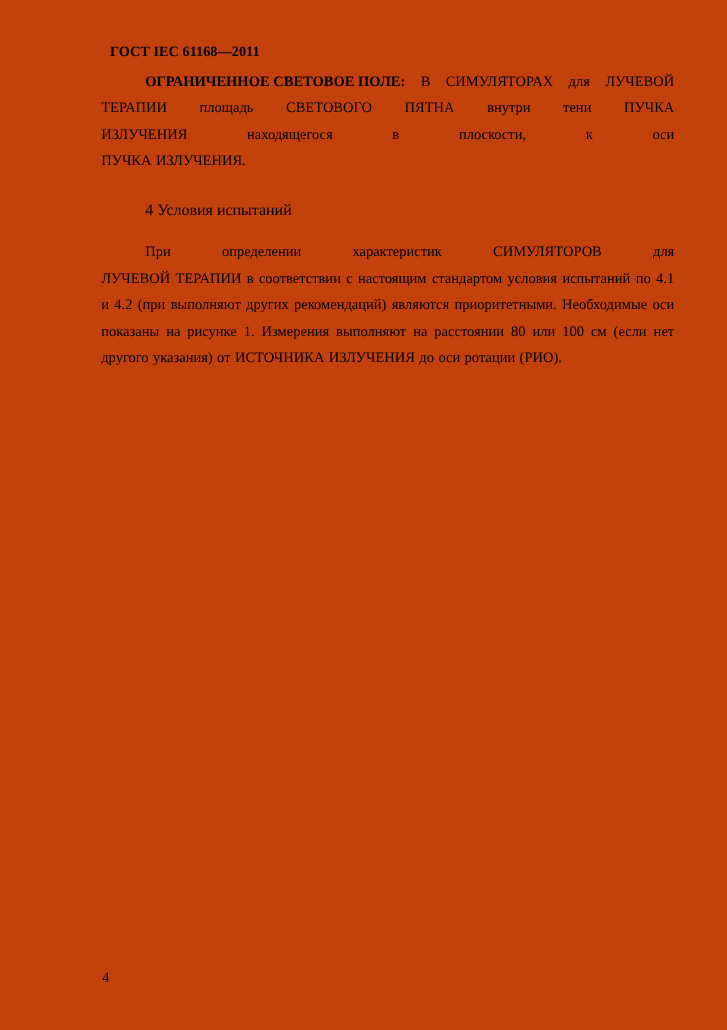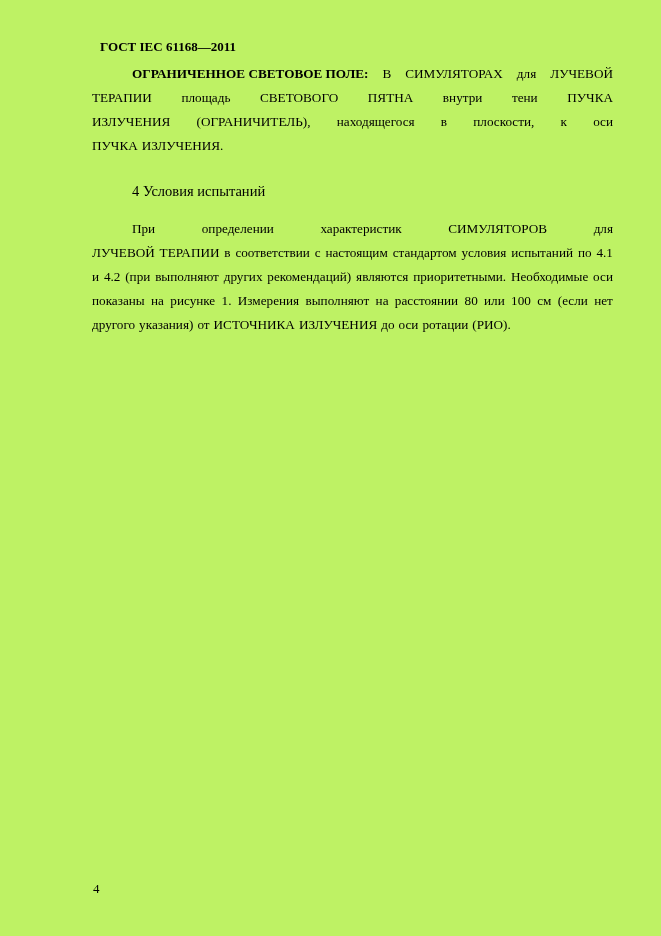--- a/index.html
+++ b/index.html
@@ -12,21 +12,21 @@
       height: 936px;
       position: relative;
       overflow: hidden;
       font-family: "Liberation Serif", "DejaVu Serif", serif;
       color: #000000;
     }
     .page {
       position: absolute;
       left: 0; top: 0;
       width: 661px; height: 936px;
-      background: #bef264;
+      background: #c2410c;
     }
     .running-header {
       position: absolute;
       left: 100px;
       top: 38px;
       font-size: 13px;
       font-weight: bold;
       line-height: 18px;
       white-space: nowrap;
     }
@@ -88,21 +88,20 @@
         <span>ТЕРАПИИ</span>
         <span>площадь</span>
         <span>СВЕТОВОГО</span>
         <span>ПЯТНА</span>
         <span>внутри</span>
         <span>тени</span>
         <span>ПУЧКА</span>
       </div>
     <div class="jline">
         <span>ИЗЛУЧЕНИЯ</span>
-        <span>(ОГРАНИЧИТЕЛЬ),</span>
         <span>находящегося</span>
         <span>в</span>
         <span>плоскости,</span>
         <span>к</span>
         <span>оси</span>
       </div>
     <div class="jline last">
         <span>ПУЧКА</span>
         <span>ИЗЛУЧЕНИЯ.</span>
       </div>

